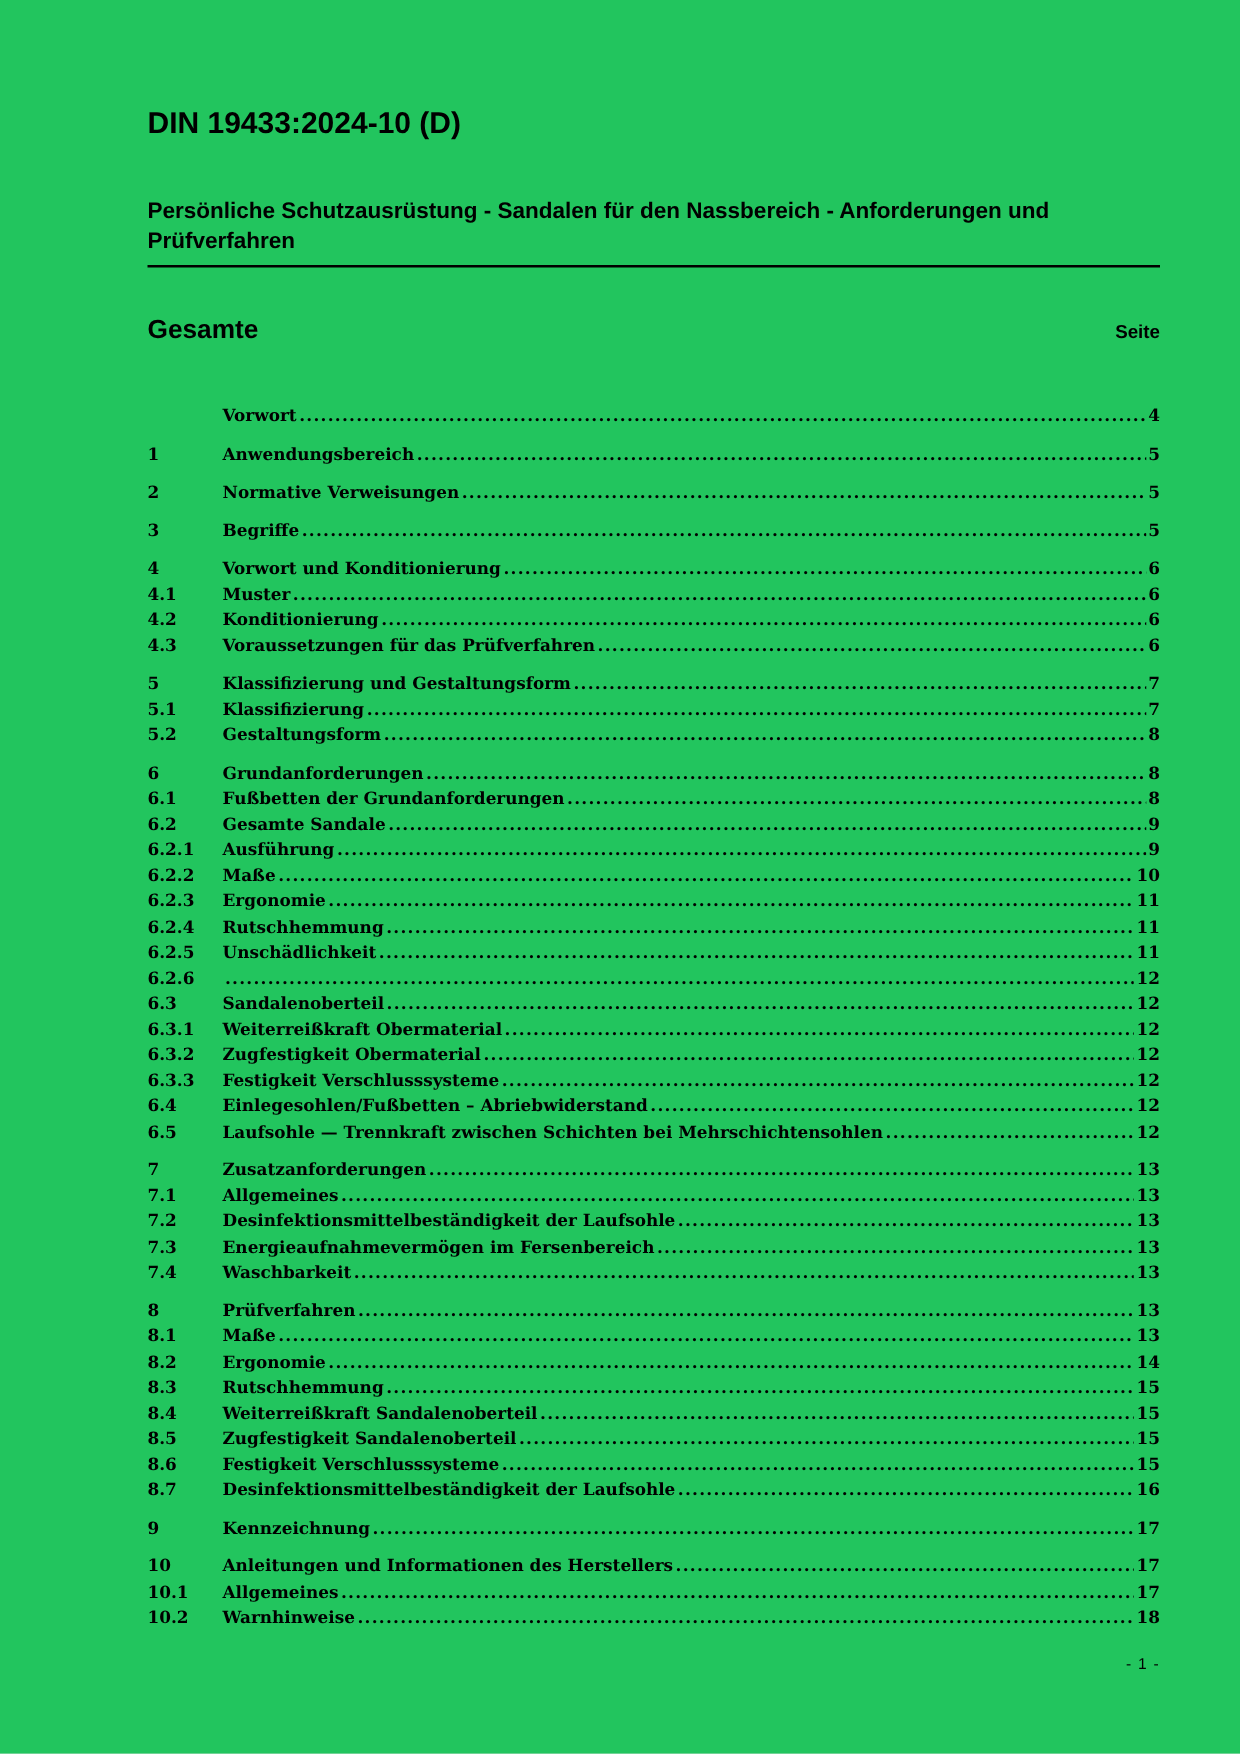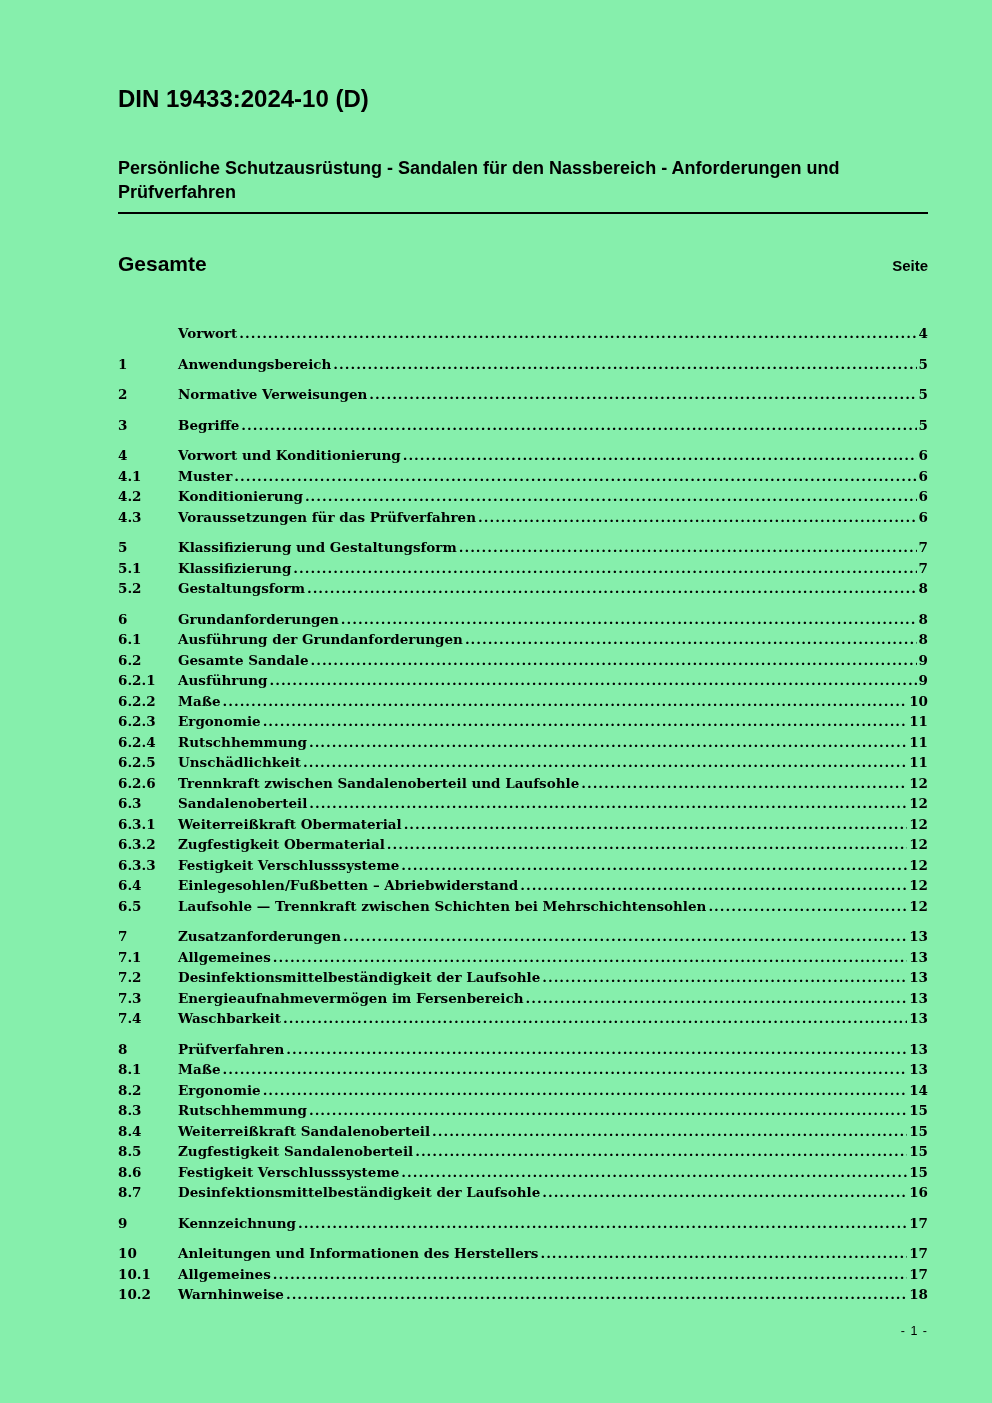--- a/index.html
+++ b/index.html
@@ -1,21 +1,21 @@
 <!DOCTYPE html>
 <html><head>
 <meta charset="utf-8">
 <style>
   * { margin: 0; padding: 0; box-sizing: border-box; }
   html, body { background: #e8e8e8; }
   .page {
     position: relative;
     width: 992px;
     height: 1403px;
-    background: #86efac;
+    background: #22c55e;
     color: #000000;
     margin: 0 auto;
     overflow: hidden;
   }
   .content {
     padding: 86px 64px 0 118px;
   }
   .doc-number {
     font-family: "Liberation Sans", sans-serif;
     font-weight: bold;
@@ -197,21 +197,21 @@
 
   <div class="toc-row group-start">
     <span class="toc-num">6</span>
     <span class="toc-title">Grundanforderungen</span>
     <span class="toc-dots"></span>
     <span class="toc-page">8</span>
   </div>
 
   <div class="toc-row">
     <span class="toc-num">6.1</span>
-    <span class="toc-title">Ausführung der Grundanforderungen</span>
+    <span class="toc-title">Fußbetten der Grundanforderungen</span>
     <span class="toc-dots"></span>
     <span class="toc-page">8</span>
   </div>
 
   <div class="toc-row">
     <span class="toc-num">6.2</span>
     <span class="toc-title">Gesamte Sandale</span>
     <span class="toc-dots"></span>
     <span class="toc-page">9</span>
   </div>
@@ -246,21 +246,20 @@
 
   <div class="toc-row">
     <span class="toc-num">6.2.5</span>
     <span class="toc-title">Unschädlichkeit</span>
     <span class="toc-dots"></span>
     <span class="toc-page">11</span>
   </div>
 
   <div class="toc-row">
     <span class="toc-num">6.2.6</span>
-    <span class="toc-title">Trennkraft zwischen Sandalenoberteil und Laufsohle</span>
     <span class="toc-dots"></span>
     <span class="toc-page">12</span>
   </div>
 
   <div class="toc-row">
     <span class="toc-num">6.3</span>
     <span class="toc-title">Sandalenoberteil</span>
     <span class="toc-dots"></span>
     <span class="toc-page">12</span>
   </div>

